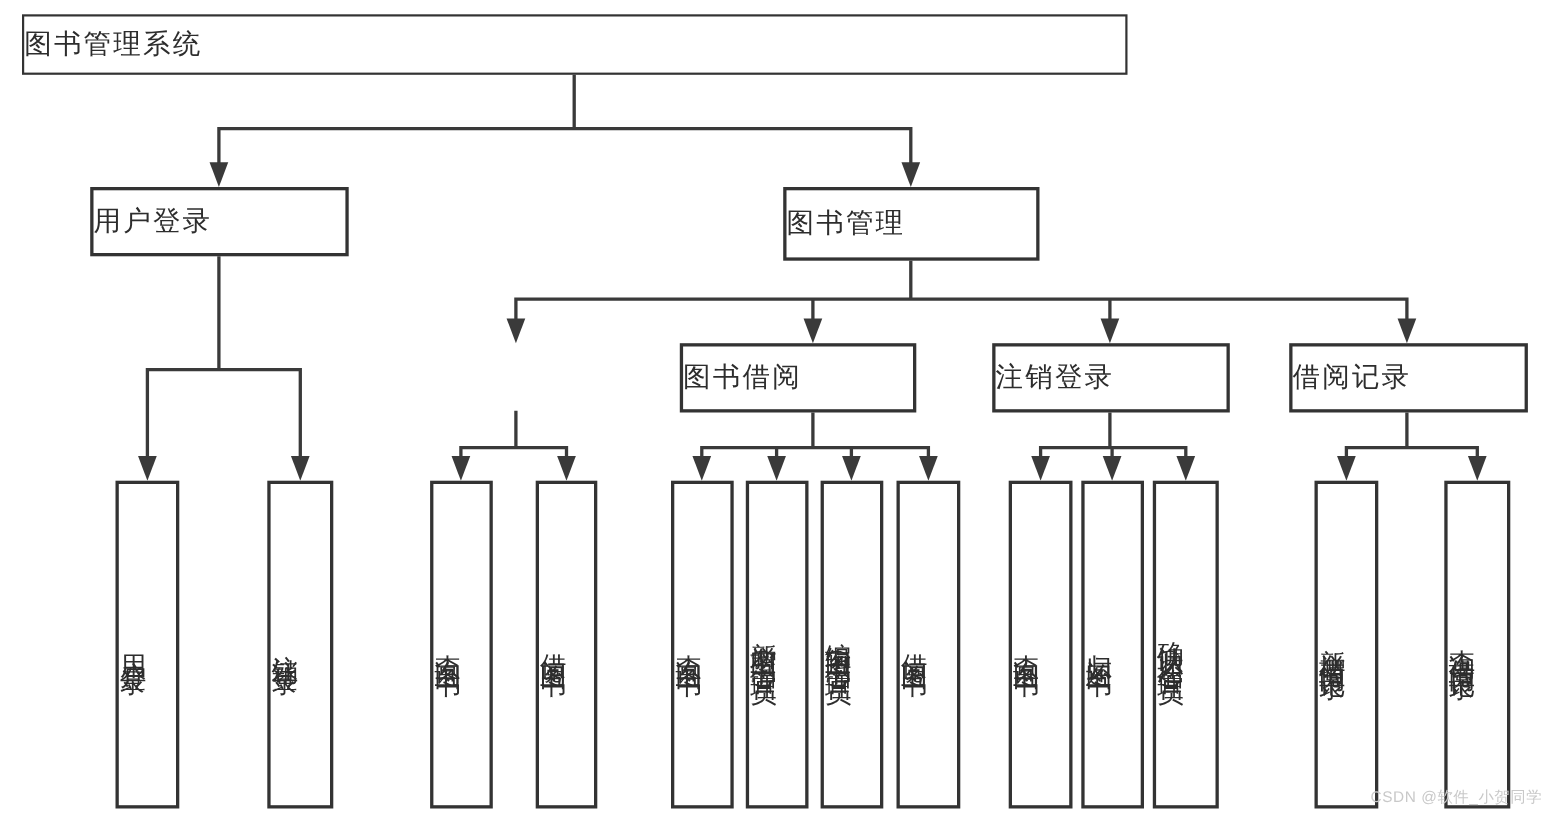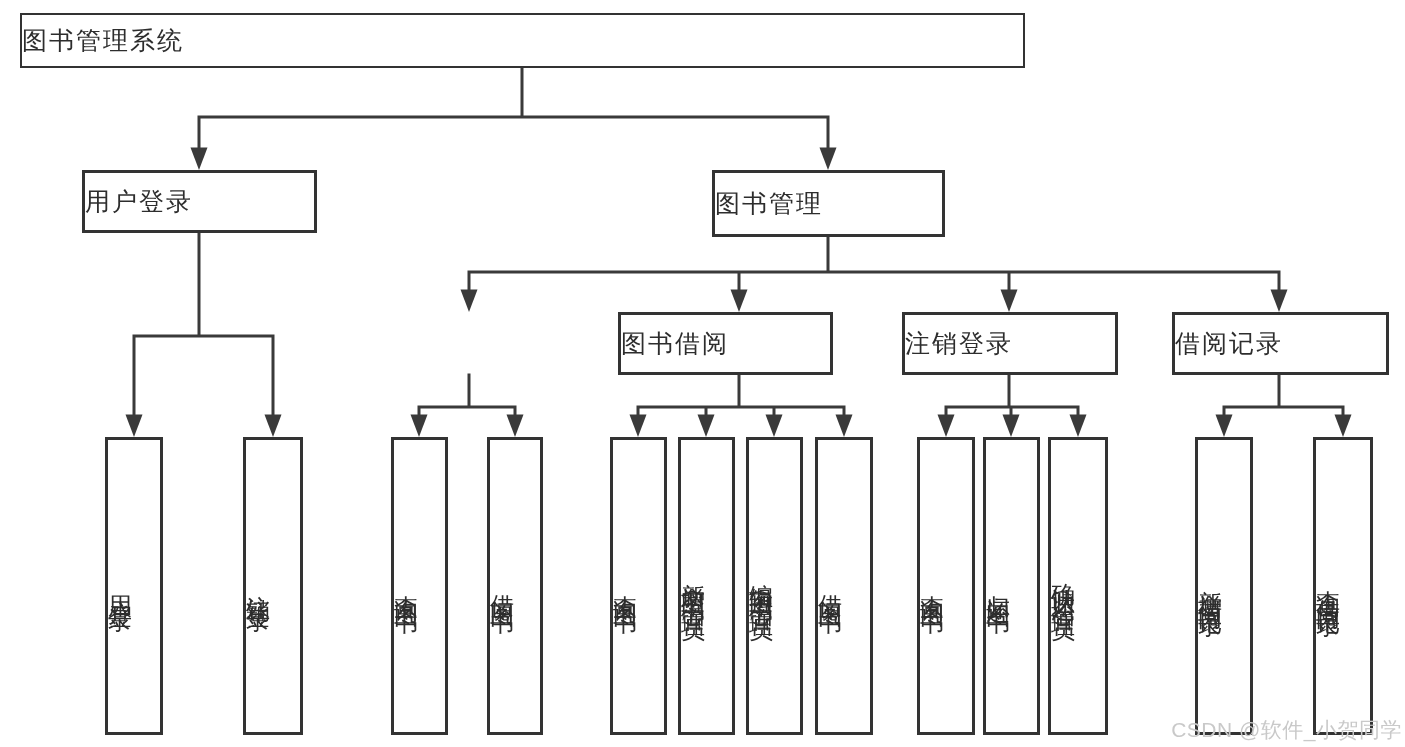--- a/index.html
+++ b/index.html
@@ -53,21 +53,21 @@
     font-size:24px;
     letter-spacing:5px;
     color:var(--text);
     white-space:nowrap;
     line-height:1;
   }
   .watermark{
     position:absolute;
     top:716px;
     right:3px;
-    font-size:21px;
+    font-size:14px;
     letter-spacing:0.5px;
     color:var(--watermark);
     z-index:5;
     white-space:nowrap;
   }
 </style>
 </head>
 <body>
 
 <div class="canvas">

